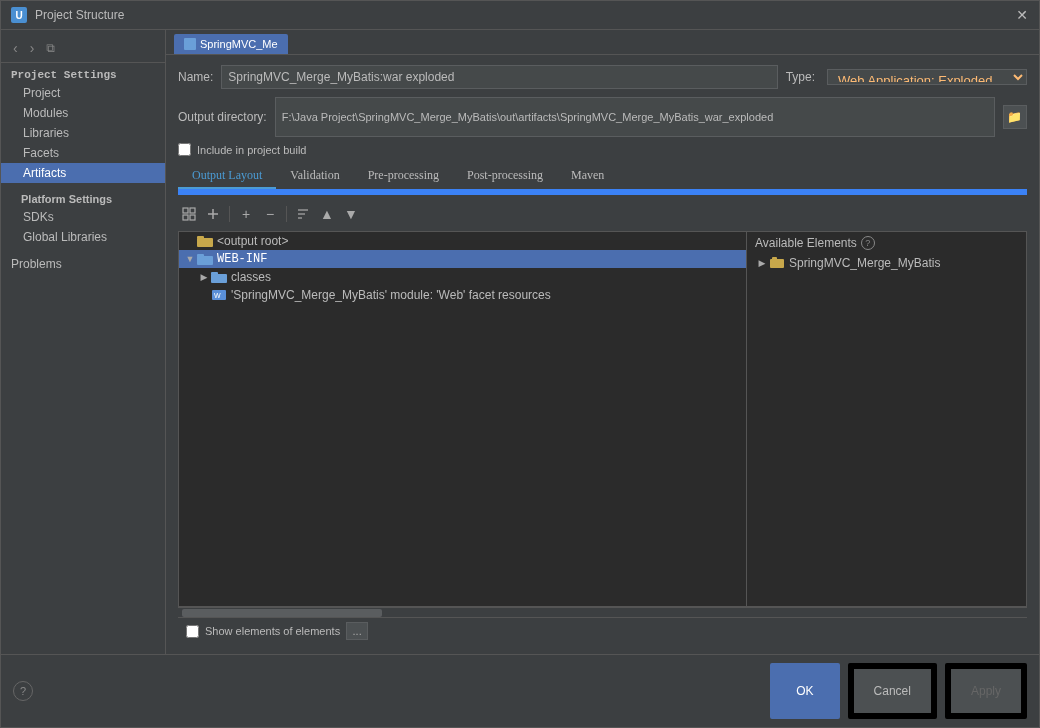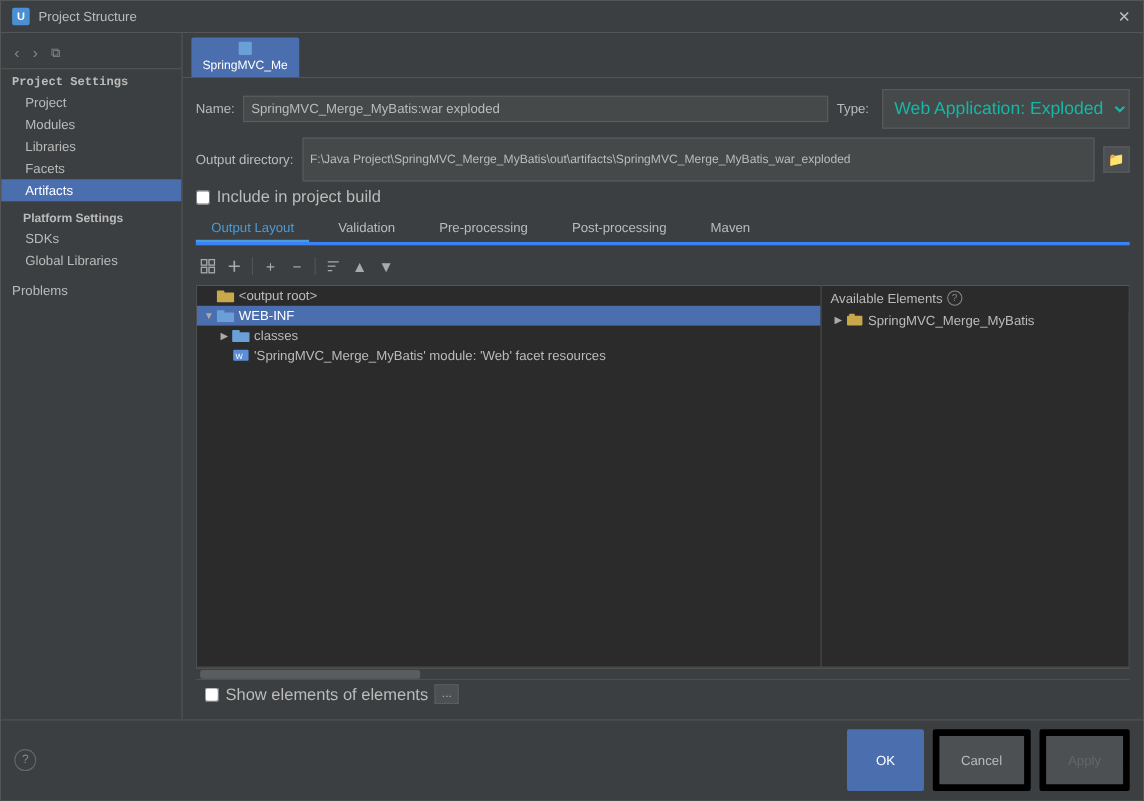--- a/index.html
+++ b/index.html
@@ -140,21 +140,20 @@
     .artifact-tab {
       background: #4b6eaf;
       color: #fff;
       padding: 4px 10px;
       font-size: 11px;
       border-radius: 2px 2px 0 0;
       display: flex;
       align-items: center;
       gap: 4px;
       cursor: pointer;
-      flex-direction: column;
     }
     .artifact-tab-icon {
       width: 12px; height: 12px;
       background: #6a9fd8;
       border-radius: 1px;
     }
     
     .content-panel {
       flex: 1;
       display: flex;
@@ -179,24 +178,24 @@
       color: #bbbbbb;
       font-size: 12px;
       padding: 2px 6px;
       height: 24px;
       flex: 1;
       outline: none;
     }
     .form-select {
       background: #45494a;
       border: 1px solid #5a5d5f;
-      color: #14b8a6;
-      font-size: 16px;
+      color: #fdba74;
+      font-size: 13px;
       padding: 2px 6px;
-      height: 36px;
+      height: 16px;
       min-width: 200px;
       outline: none;
       cursor: pointer;
     }
     .type-label {
       color: #bbbbbb;
       font-size: 12px;
       margin-right: 4px;
     }
     .output-dir-row {
@@ -228,28 +227,29 @@
       display: flex;
       align-items: center;
       margin-bottom: 8px;
       gap: 6px;
     }
     .checkbox-row input[type="checkbox"] {
       margin: 0;
     }
     .checkbox-label {
       color: #bbbbbb;
-      font-size: 15px;
+      font-size: 11px;
     }
     
     .sub-tabs {
       display: flex;
-      border-bottom: 3px solid #3b82f6;
+      border-bottom: 6px solid #3b82f6;
       margin-bottom: 6px;
-      gap: 12px;
+      gap: 0;
+      font-family: Liberation Serif, serif;
     }
     .sub-tab {
       padding: 4px 14px;
       font-size: 12px;
       color: #bbbbbb;
       cursor: pointer;
       border-bottom: 2px solid transparent;
     }
     .sub-tab.active {
       color: #4b9bd4;
@@ -322,21 +322,21 @@
     
     .tree-item {
       display: flex;
       align-items: center;
       padding: 2px 4px;
       cursor: pointer;
       user-select: none;
       white-space: nowrap;
     }
     .tree-item.selected { background: #4b6eaf; color: #fff; }
-    .tree-item.selected .tree-item-text { color: #fff; }
+    .tree-item.selected .tree-item-text { color: #fff; font-family: Liberation Mono, monospace; }
     .tree-expand {
       width: 14px; height: 14px;
       display: flex; align-items: center; justify-content: center;
       color: #aaa;
       font-size: 9px;
       flex-shrink: 0;
     }
     .tree-expand.expanded { transform: rotate(0deg); }
     .folder-icon {
       width: 16px; height: 12px;

